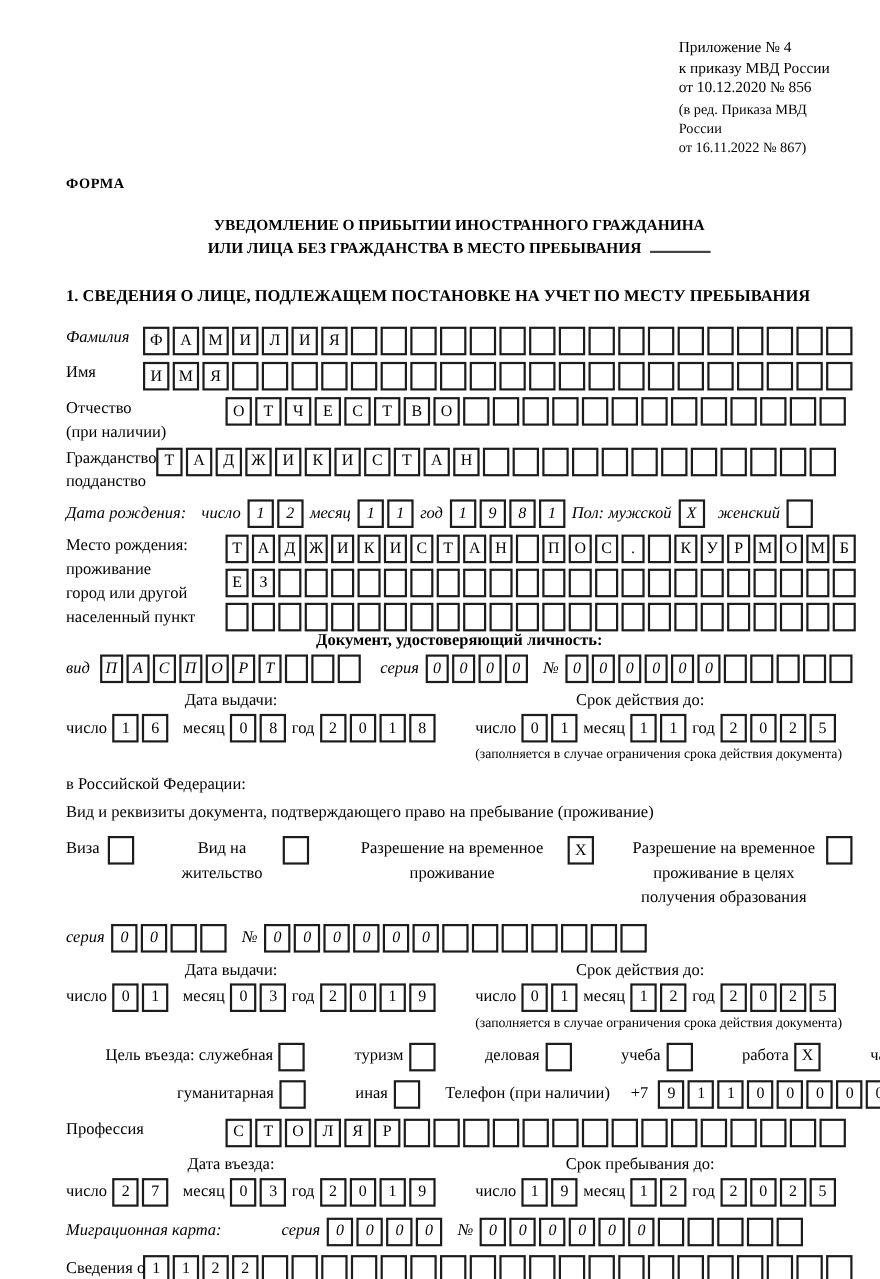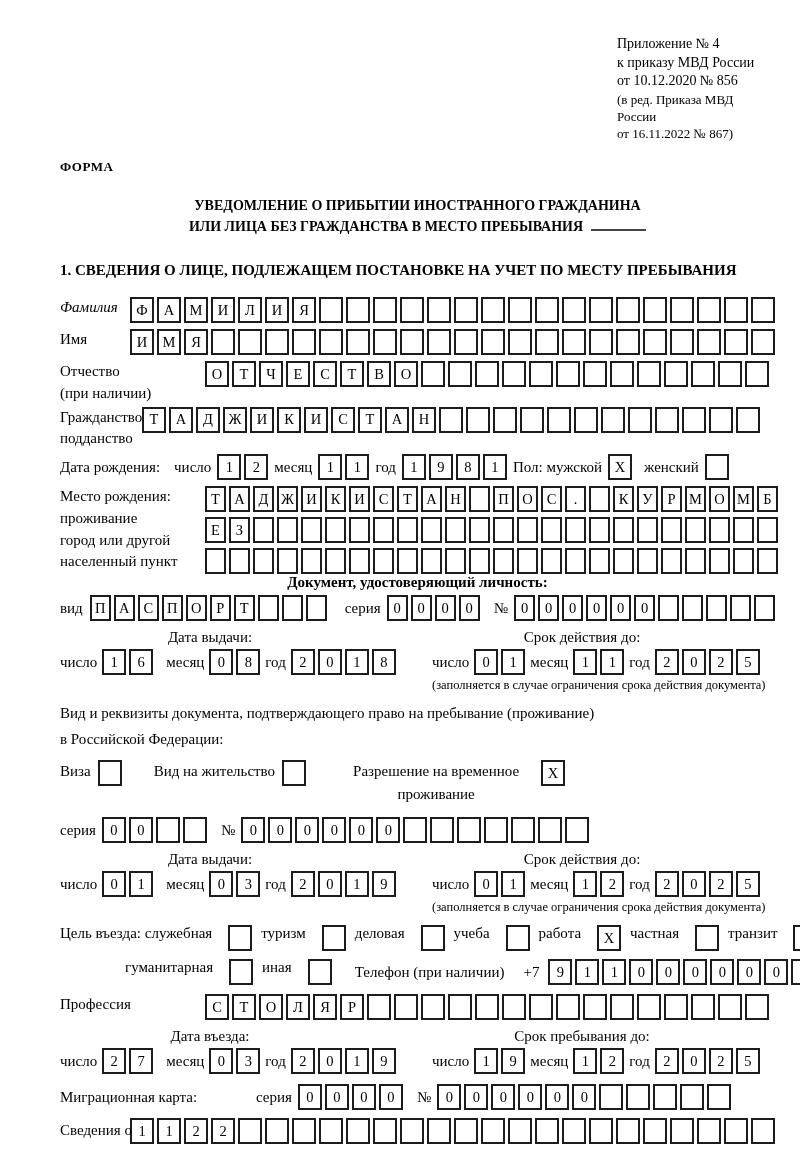--- a/index.html
+++ b/index.html
@@ -15,39 +15,39 @@
 
   .sec1{font-weight:bold;font-size:15px;margin-top:24px;white-space:nowrap;}
 
   .frow{display:flex;align-items:flex-start;margin-top:6px;}
   .flabel{flex-shrink:0;line-height:1.45;}
   .cells{display:inline-flex;gap:3px;flex-wrap:nowrap;vertical-align:middle;}
   .cell{width:20px;height:22px;border:2px solid #1c1c1c;display:inline-flex;align-items:center;justify-content:center;
         font-size:14.5px;box-sizing:content-box;background:#fff;flex-shrink:0;}
   .cells.narrow .cell{width:17px;}
 
-  .inl{display:flex;align-items:center;gap:6px;flex-wrap:nowrap;white-space:nowrap;}
+  .inl{display:flex;align-items:center;gap:6px;flex-wrap:nowrap;white-space:nowrap;font-style:italic;}
   .gap12{margin-left:12px;} .gap8{margin-left:8px;}
 
   .doc-head{font-weight:bold;text-align:center;font-size:15px;}
 
   .two-col{display:flex;margin-top:8px;}
   .date-col{width:372px;flex-shrink:0;}
   .date-col.right{width:340px;}
   .date-head{text-align:center;width:300px;}
   .date-line{display:flex;align-items:center;gap:5px;margin-top:3px;white-space:nowrap;}
   .note{font-size:12.5px;white-space:nowrap;margin-top:3px;}
 
   .res-opts{display:flex;align-items:flex-start;margin-top:8px;gap:32px;}
   .opt{display:flex;align-items:flex-start;gap:7px;}
   .opt .txt{text-align:center;line-height:1.5;}
   .w190{width:196px;} .w172{width:172px;}
 
   .purpose-line{display:flex;align-items:center;gap:9px;white-space:nowrap;margin-top:10px;}
-  .pair{display:flex;align-items:flex-start;gap:16px;}
+  .pair{display:flex;align-items:center;gap:5px;margin-left:36px;}
 
   .reps{position:relative;margin-top:8px;min-height:160px;}
   .reps-label{position:absolute;left:0;top:0;width:165px;line-height:25px;}
   .reps-rows{margin-left:70px;}
 </style>
 </head>
 <body>
 
 <div class="page">
 
@@ -391,41 +391,47 @@
             <span class="cell">0</span>
             <span class="cell">2</span>
             <span class="cell">5</span>
           </span>
       </div>
       <div class="note">(заполняется в случае ограничения срока действия документа)</div>
     </div>
   </div>
 
   <div style="margin-top:8px;line-height:1.7;">
+    <div>в Российской Федерации:</div>
     <div>Вид и реквизиты документа, подтверждающего право на пребывание (проживание)</div>
-    <div>в Российской Федерации:</div>
   </div>
 
   <div class="res-opts">
     <div class="opt">
       <span class="txt">Виза</span>
       <span class="cells">
           <span class="cell"></span>
         </span>
     </div>
     <div class="opt">
       <span class="txt">Вид на жительство</span>
       <span class="cells">
           <span class="cell"></span>
         </span>
     </div>
     <div class="opt">
       <span class="txt w190">Разрешение на временное проживание</span>
       <span class="cells">
           <span class="cell">X</span>
+        </span>
+    </div>
+    <div class="opt">
+      <span class="txt w172">Разрешение на временное проживание в целях получения образования</span>
+      <span class="cells">
+          <span class="cell"></span>
         </span>
     </div>
   </div>
 
   <div class="inl" style="margin-top:12px;">
     <span>серия</span>
     <span class="cells">
         <span class="cell">0</span>
         <span class="cell">0</span>
         <span class="cell"></span>

